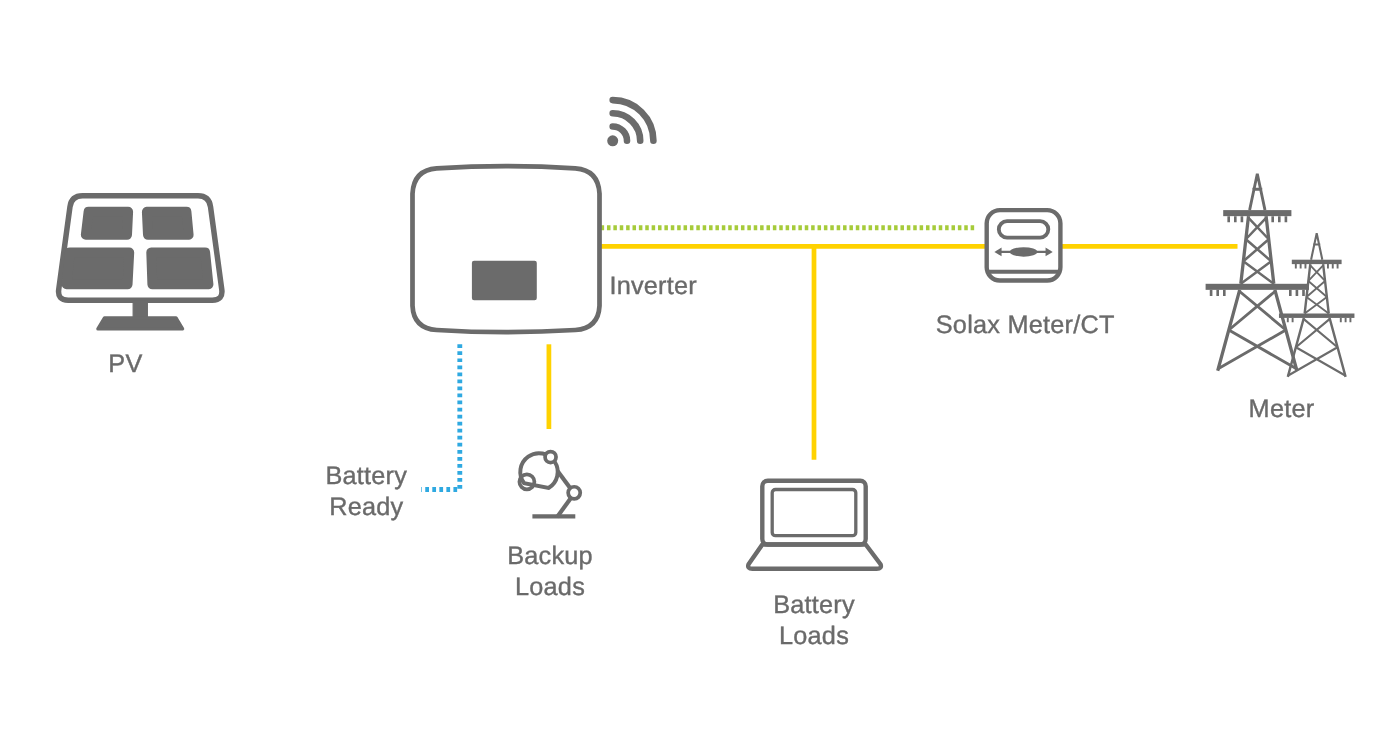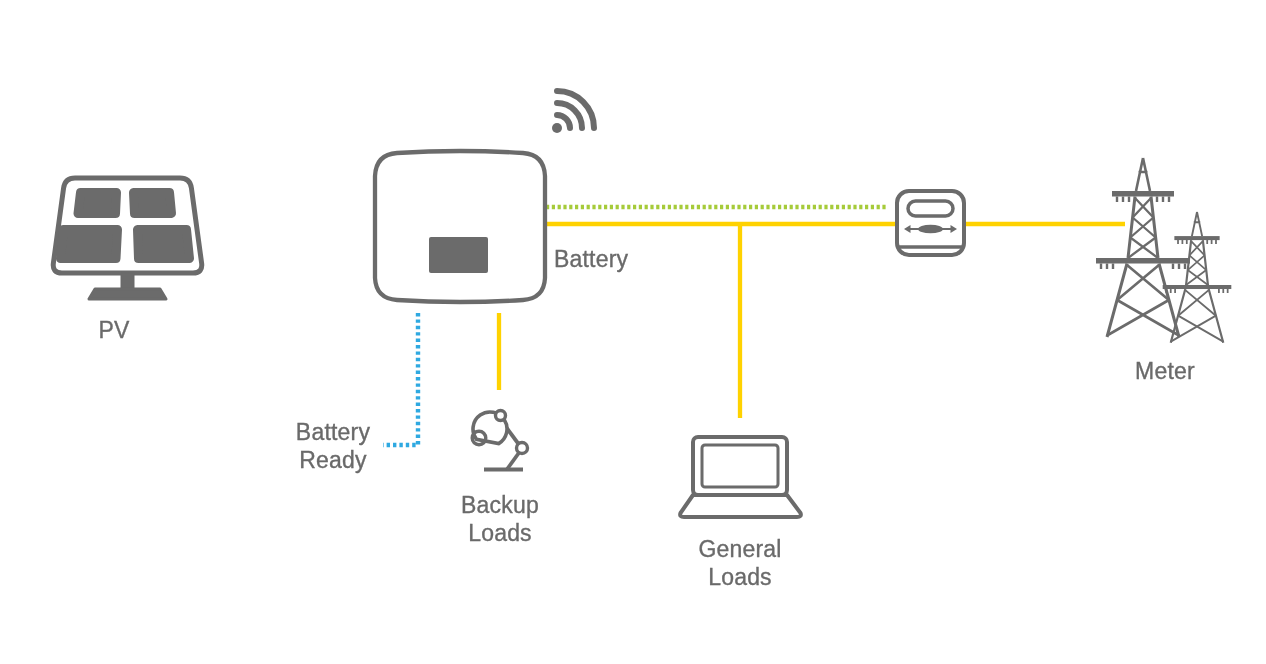--- a/index.html
+++ b/index.html
@@ -95,19 +95,20 @@
     <line x1="38" y1="23" x2="55" y2="46" stroke="#6B6B6B" stroke-width="3.8"></line>
     <g transform="translate(25,29) rotate(11)">
       <path d="M -11.3,12.7 A 17,17 0 1 1 11.3,12.7 Z" fill="#fff" stroke="#6B6B6B" stroke-width="3.6"></path>
     </g>
     <circle cx="14" cy="38" r="6.8" fill="none" stroke="#6B6B6B" stroke-width="3.4"></circle>
     <circle cx="57" cy="48" r="5.5" fill="#fff" stroke="#6B6B6B" stroke-width="3.4"></circle>
     <circle cx="35.5" cy="15.5" r="5" fill="#fff" stroke="#6B6B6B" stroke-width="3.4"></circle>
   </svg>
 
   <div class="label centered" style="left:114px;top:316px">PV</div>
-  <div class="label" style="left:554px;top:245px">Battery</div>
+  <div class="label" style="left:554px;top:245px">Inverter</div>
   <div class="label centered" style="left:333px;top:418px;width:110px">Battery Ready</div>
   <div class="label centered" style="left:500px;top:491px;width:120px">Backup Loads</div>
-  <div class="label centered" style="left:740px;top:535px;width:130px">General Loads</div>
+  <div class="label centered" style="left:740px;top:535px;width:130px">Battery Loads</div>
+  <div class="label centered" style="left:932px;top:281px;width:240px">Solax Meter/CT</div>
   <div class="label centered" style="left:1165px;top:357px">Meter</div>
 
 </div>
 
 </body></html>

